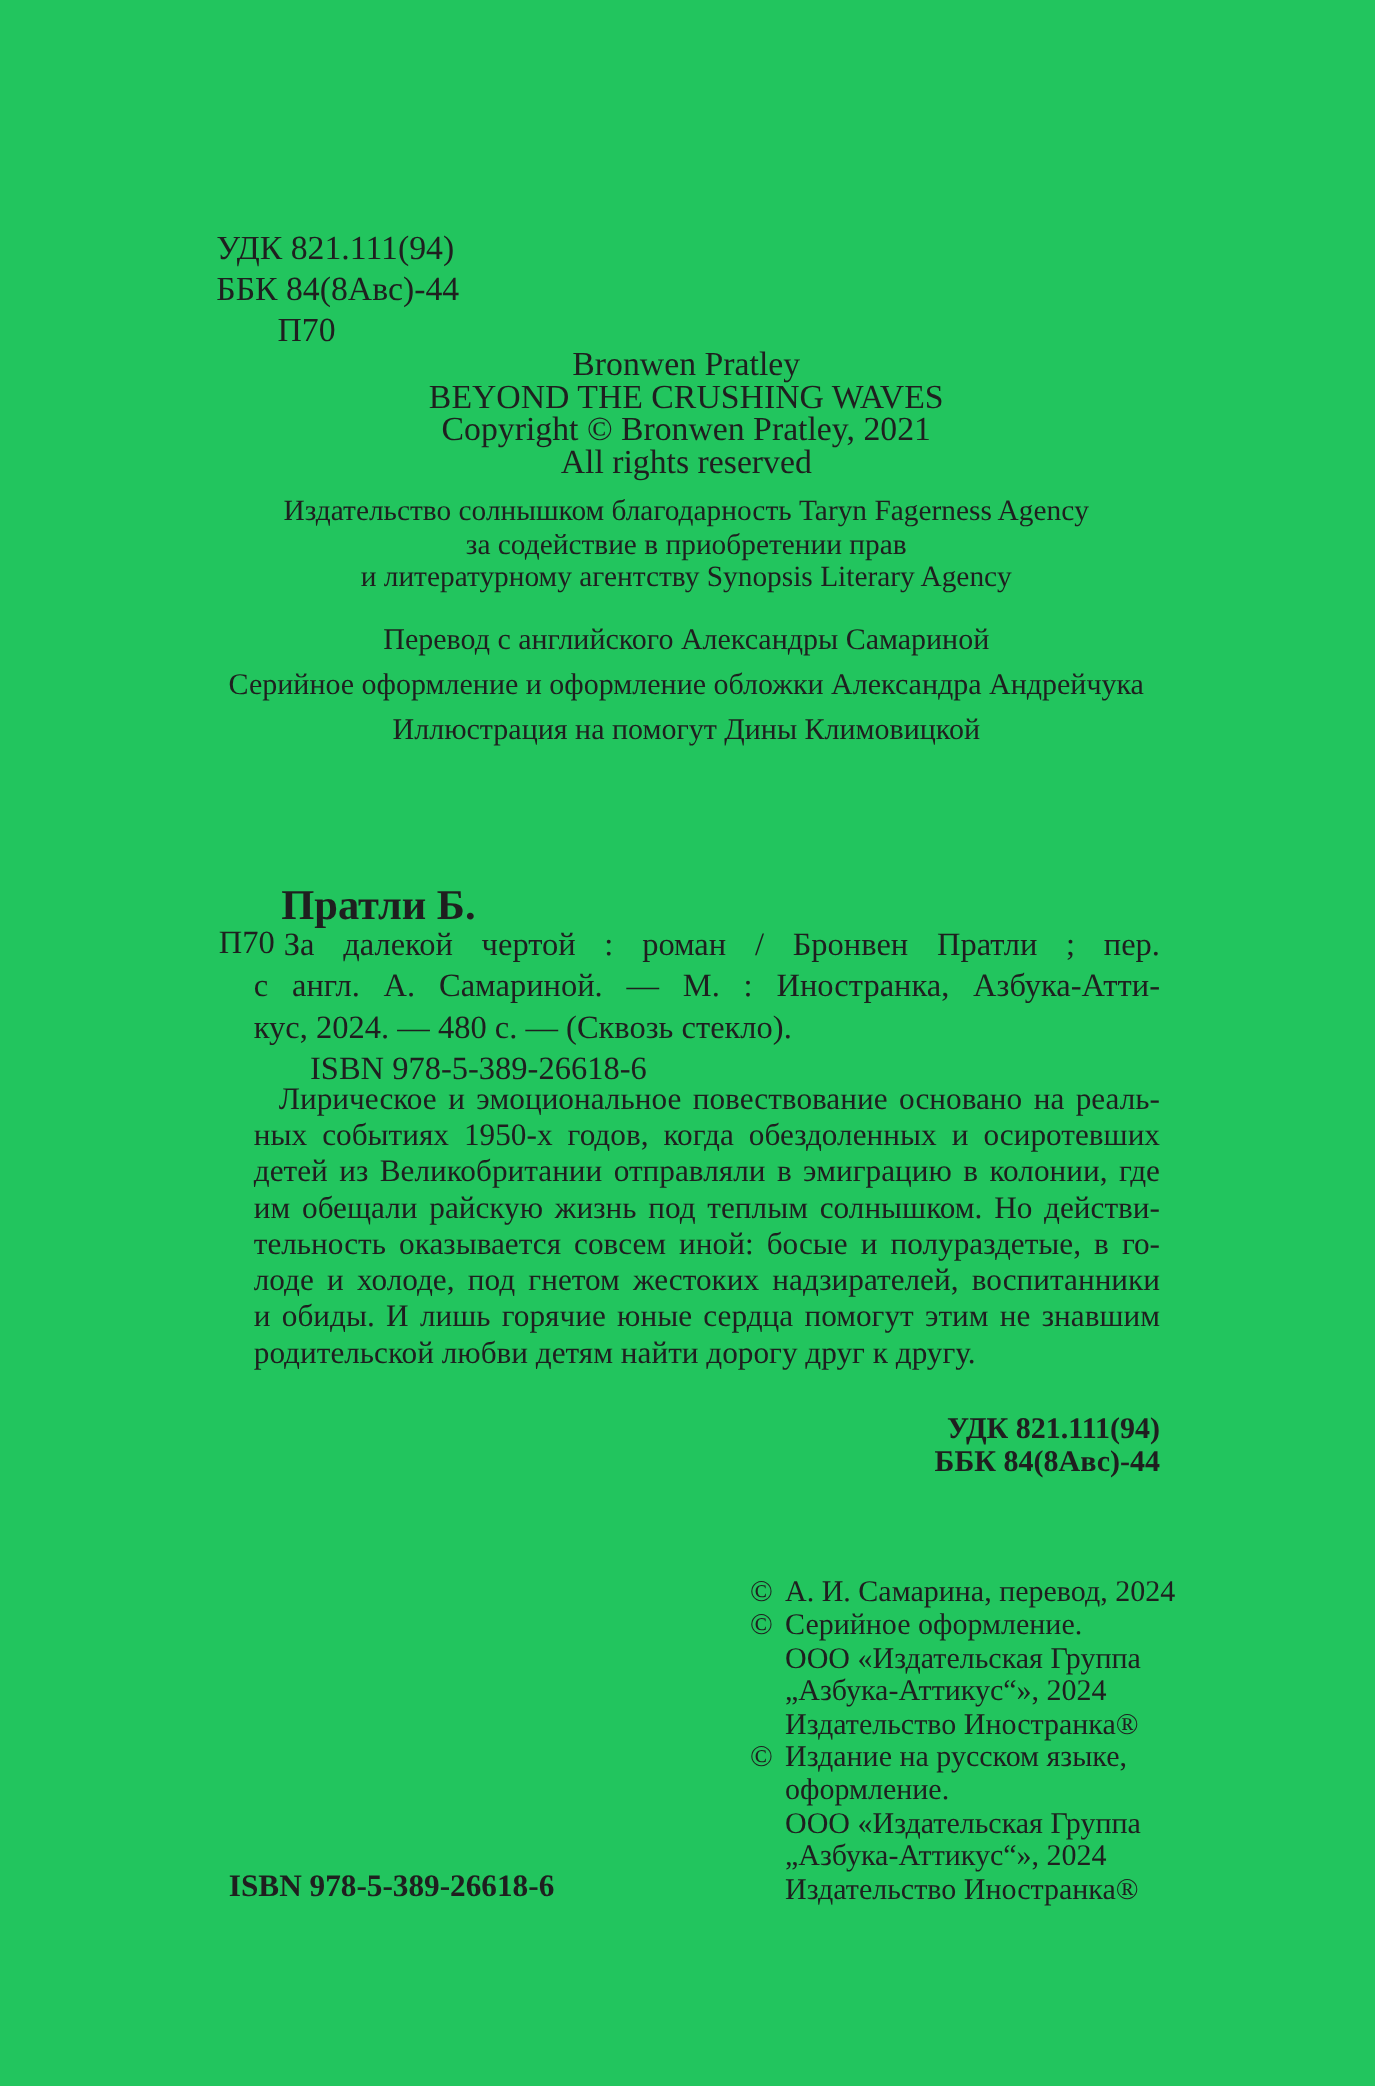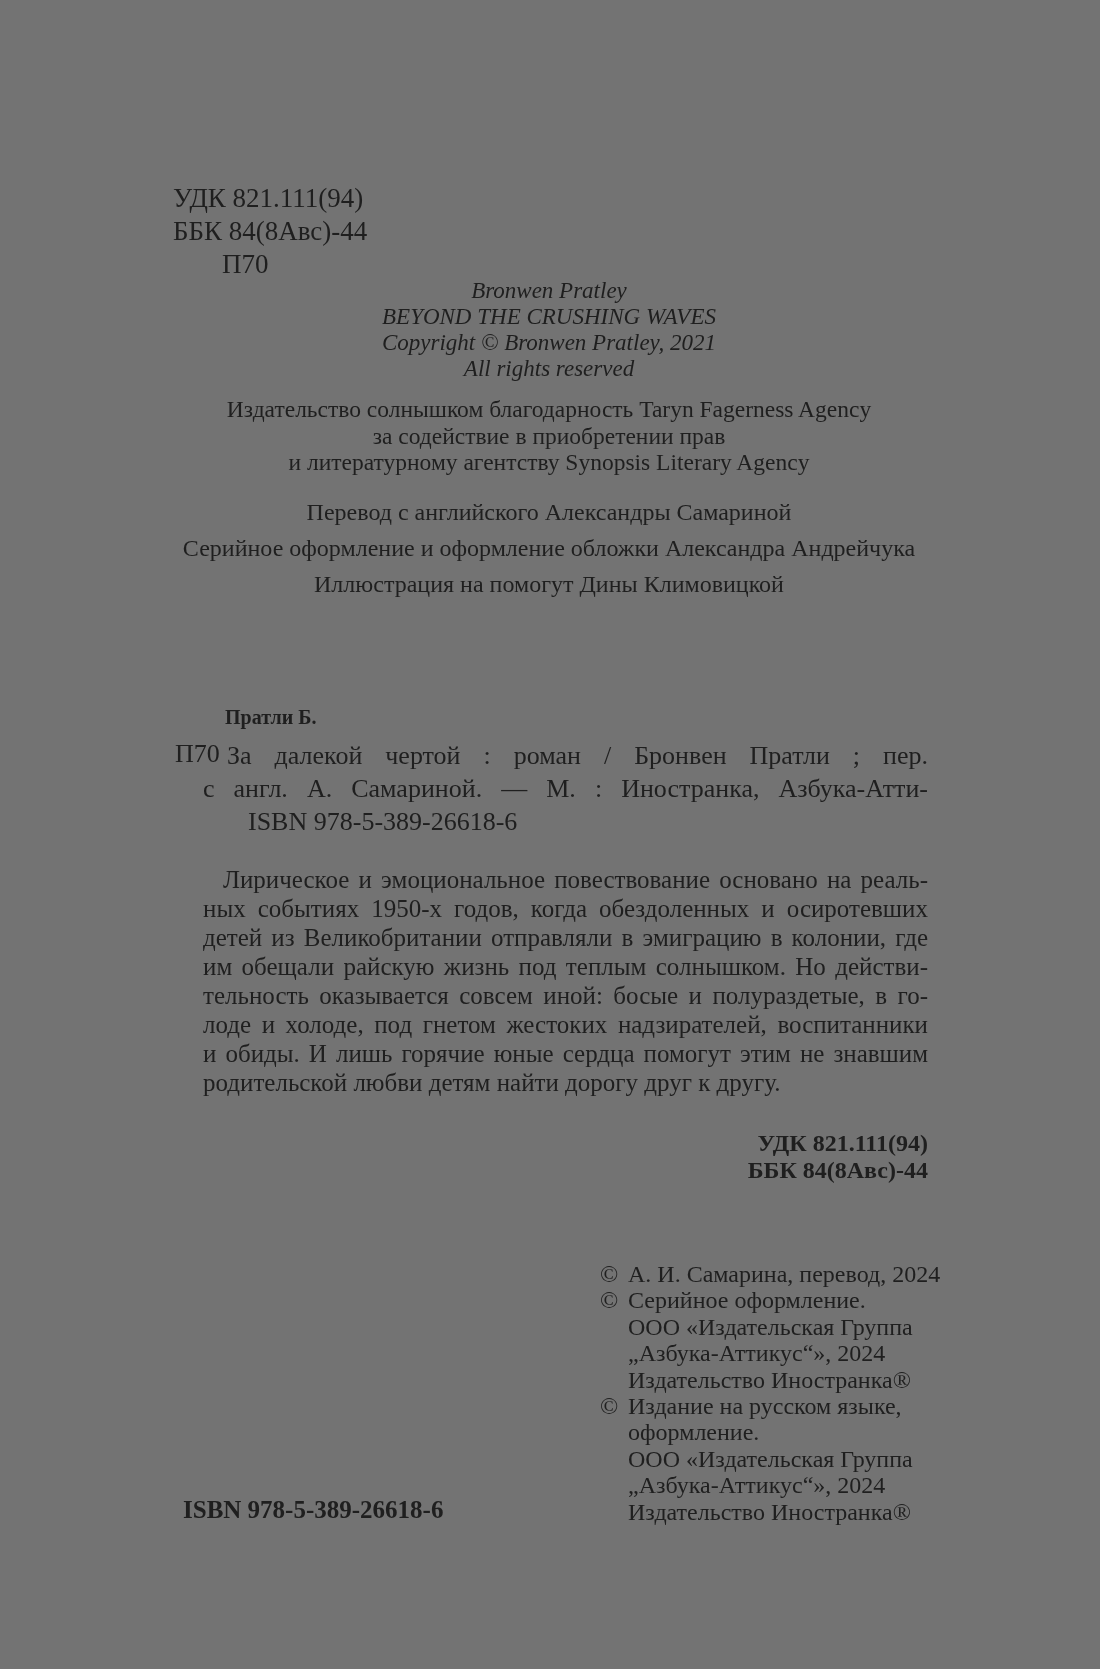--- a/index.html
+++ b/index.html
@@ -1,39 +1,39 @@
 <!DOCTYPE html>
 <html><head>
 <meta charset="utf-8">
 <style>
   html, body { margin: 0; padding: 0; background: #ffffff; }
   .page {
     position: relative;
     width: 1100px;
     height: 1669px;
-    background: #737373;
+    background: #22c55e;
     font-family: "Liberation Serif", "DejaVu Serif", serif;
     color: #1f1f1f;
     overflow: hidden;
   }
   .abs { position: absolute; }
 
   
   .top-codes { left: 173px; top: 182px; font-size: 27px; line-height: 33px; }
   .top-codes .sign { padding-left: 49px; }
 
   
   .center-col { left: 170px; width: 758px; text-align: center; }
-  .original-block { top: 278px; font-size: 23px; line-height: 26px; font-style: italic; }
+  .original-block { top: 278px; font-size: 27px; line-height: 26px; }
   .thanks-block { top: 396px; font-size: 23.5px; line-height: 26.5px; }
   .thanks-block .it { }
   .credits-block { top: 494px; font-size: 24px; line-height: 36px; }
 
   
-  .cat-author { left: 225px; top: 706px; font-size: 20px; font-weight: bold; }
+  .cat-author { left: 225px; top: 706px; font-size: 34px; font-weight: bold; }
   .cat-sign { left: 175px; top: 739px; font-size: 26px; }
   .cat-lines { left: 203px; top: 739px; width: 725px; font-size: 26px; line-height: 33px; }
   .cat-lines .l0 { padding-left: 24px; }
   .cat-lines .l3 { padding-left: 45px; }
 
   .jl { text-align: justify; text-align-last: justify; }
 
   
   .annotation { left: 203px; top: 865px; width: 725px; font-size: 25px; line-height: 29px; }
   .annotation .l0 { padding-left: 20px; }
@@ -77,20 +77,21 @@
     <div>Перевод с английского Александры Самариной</div>
     <div>Серийное оформление и оформление обложки Александра Андрейчука</div>
     <div>Иллюстрация на помогут Дины Климовицкой</div>
   </div>
 
   <div class="abs cat-author">Пратли Б.</div>
   <div class="abs cat-sign">П70</div>
   <div class="abs cat-lines">
     <div class="l0 jl">За далекой чертой : роман / Бронвен Пратли ; пер.</div>
     <div class="jl">с англ. А. Самариной. — М. : Иностранка, Азбука-Атти-</div>
+    <div>кус, 2024. — 480 с. — (Сквозь стекло).</div>
     <div class="l3">ISBN 978-5-389-26618-6</div>
   </div>
 
   <div class="abs annotation">
     <div class="l0 jl">Лирическое и эмоциональное повествование основано на реаль-</div>
     <div class="jl">ных событиях 1950-х годов, когда обездоленных и осиротевших</div>
     <div class="jl">детей из Великобритании отправляли в эмиграцию в колонии, где</div>
     <div class="jl">им обещали райскую жизнь под теплым солнышком. Но действи-</div>
     <div class="jl">тельность оказывается совсем иной: босые и полураздетые, в го-</div>
     <div class="jl">лоде и холоде, под гнетом жестоких надзирателей, воспитанники</div>

